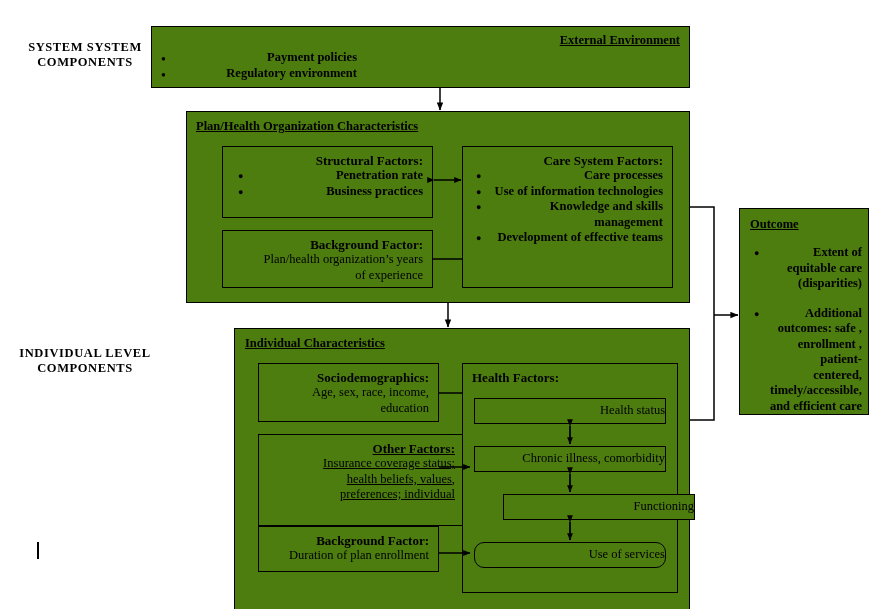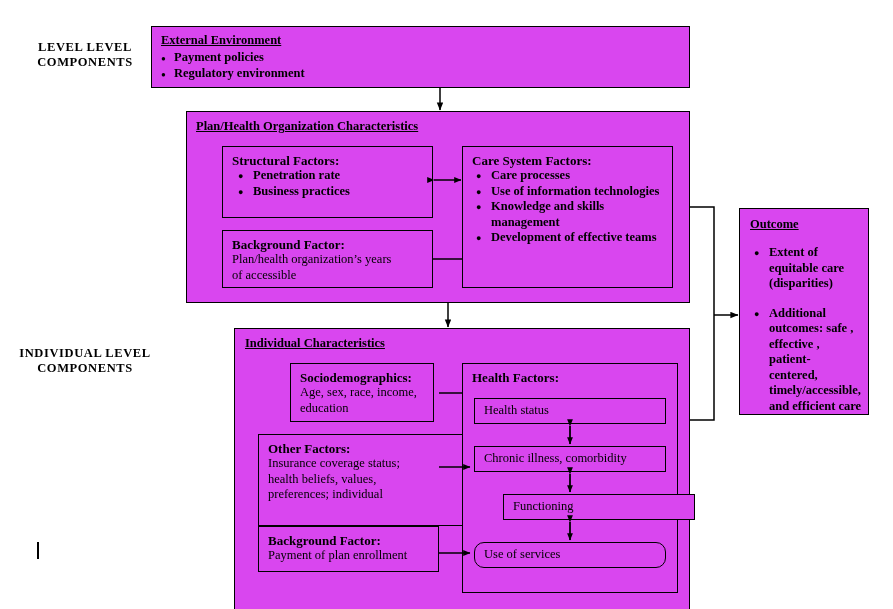--- a/index.html
+++ b/index.html
@@ -1,19 +1,19 @@
 <!DOCTYPE html>
 <html><head>
 <meta charset="utf-8">
 <style>
   html,body{margin:0;padding:0;background:#ffffff;}
   body{width:893px;height:609px;position:relative;overflow:hidden;
        font-family:"Liberation Serif","DejaVu Serif",serif;color:#000;}
   .canvas{position:absolute;left:0;top:0;width:893px;height:609px;}
-  .box{position:absolute;border:1.5px solid #000;background:#d946ef;box-sizing:border-box;}
+  .box{position:absolute;border:1.5px solid #000;background:#4d7c0f;box-sizing:border-box;text-align:right;}
   .lvl{position:absolute;font-family:"Liberation Serif","DejaVu Serif",serif;
        font-weight:bold;font-size:12.5px;letter-spacing:.6px;line-height:15px;text-align:center;}
   .hdr{font-weight:bold;text-decoration:underline;font-size:12.5px;line-height:15px;
        display:block;margin:0 0 2px 0;}
   .sub{font-weight:bold;font-size:13px;line-height:15px;display:block;}
   .txt{font-size:12.5px;line-height:15.5px;display:block;}
   ul.b{list-style:none;margin:0;padding:0;font-weight:bold;}
   ul.b li{font-size:12.5px;line-height:15.5px;position:relative;padding-left:13px;}
   ul.b li:before{content:"\25CF";position:absolute;left:0;top:0;font-size:8px;line-height:17px;}
   ul.bb li{padding-left:15px;}
@@ -23,21 +23,21 @@
   .caret{position:absolute;width:2px;background:#000;}
   .cols{display:flex;}
   .col1{width:196px;}
 </style>
 </head>
 <body>
 
 <div class="canvas">
 
   <div class="lvl" style="left:10px;top:40px;width:150px;">
-    <span>LEVEL LEVEL</span><br>
+    <span>SYSTEM SYSTEM</span><br>
     <span>COMPONENTS</span>
   </div>
 
   <div class="box pad" style="left:151px;top:26px;width:539px;height:62px;">
     <span class="hdr">External Environment</span>
     <div class="cols">
       <ul class="b col1">
         <li>Payment policies</li>
         <li>Regulatory environment</li>
       </ul>
@@ -52,21 +52,21 @@
     <span class="sub">Structural Factors:</span>
     <ul class="b bb" style="margin-left:6px;">
       <li>Penetration rate</li>
       <li>Business practices</li>
     </ul>
   </div>
 
   <div class="box pad" style="left:222px;top:230px;width:211px;height:58px;">
     <span class="sub">Background Factor:</span>
     <span class="txt">Plan/health organization’s years</span>
-    <span class="txt">of accessible</span>
+    <span class="txt">of experience</span>
   </div>
 
   <div class="box pad" style="left:462px;top:146px;width:211px;height:142px;">
     <span class="sub">Care System Factors:</span>
     <ul class="b bb" style="margin-left:4px;">
       <li>Care processes</li>
       <li>Use of information technologies</li>
       <li>Knowledge and skills management</li>
       <li>Development of effective teams</li>
     </ul>
@@ -74,36 +74,36 @@
 
   <div class="lvl" style="left:5px;top:346px;width:160px;">
     <span>INDIVIDUAL LEVEL</span><br>
     <span>COMPONENTS</span>
   </div>
 
   <div class="box" style="left:234px;top:328px;width:456px;height:300px;">
     <span class="hdr" style="position:absolute;left:10px;top:7px;">Individual Characteristics</span>
   </div>
 
-  <div class="box pad" style="left:258px;top:363px;width:144px;height:59px;margin-left:32px;">
+  <div class="box pad" style="left:258px;top:363px;width:181px;height:59px;">
     <span class="sub">Sociodemographics:</span>
     <span class="txt">Age, sex, race, income,</span>
     <span class="txt">education</span>
   </div>
 
-  <div class="box pad" style="left:258px;top:434px;width:207px;height:92px;">
+  <div class="box pad" style="left:258px;top:434px;width:207px;height:92px;text-decoration:underline;">
     <span class="sub">Other Factors:</span>
     <span class="txt">Insurance coverage status;</span>
     <span class="txt">health beliefs, values,</span>
     <span class="txt">preferences; individual</span>
   </div>
 
   <div class="box pad" style="left:258px;top:526px;width:181px;height:46px;">
     <span class="sub">Background Factor:</span>
-    <span class="txt">Payment of plan enrollment</span>
+    <span class="txt">Duration of plan enrollment</span>
   </div>
 
   <div class="box" style="left:462px;top:363px;width:216px;height:230px;">
     <span class="sub" style="position:absolute;left:9px;top:6px;">Health Factors:</span>
   </div>
 
   <div class="box" style="left:474px;top:398px;width:192px;height:26px;">
     <span class="txt" style="padding:4px 0 0 9px;">Health status</span>
   </div>
   <div class="box" style="left:474px;top:446px;width:192px;height:26px;">
@@ -120,21 +120,21 @@
     <span class="hdr" style="position:absolute;left:10px;top:8px;">Outcome</span>
     <ul class="b bb" style="position:absolute;left:14px;top:36px;width:108px;font-weight:bold;">
       <li style="font-weight:bold;margin-bottom:14px;">
         <span>Extent of</span><br>
         <span>equitable care</span><br>
         <span>(disparities)</span>
       </li>
       <li style="font-weight:bold;">
         <span>Additional</span><br>
         <span>outcomes: safe ,</span><br>
-        <span>effective , patient-</span><br>
+        <span>enrollment , patient-</span><br>
         <span>centered,</span><br>
         <span>timely/accessible,</span><br>
         <span>and efficient care</span>
       </li>
     </ul>
   </div>
 
   <svg class="arrowlayer" viewBox="0 0 893 609">
     <defs>
       <marker id="ah" markerWidth="9" markerHeight="9" refX="7.6" refY="3.2" orient="auto" markerUnits="userSpaceOnUse">

